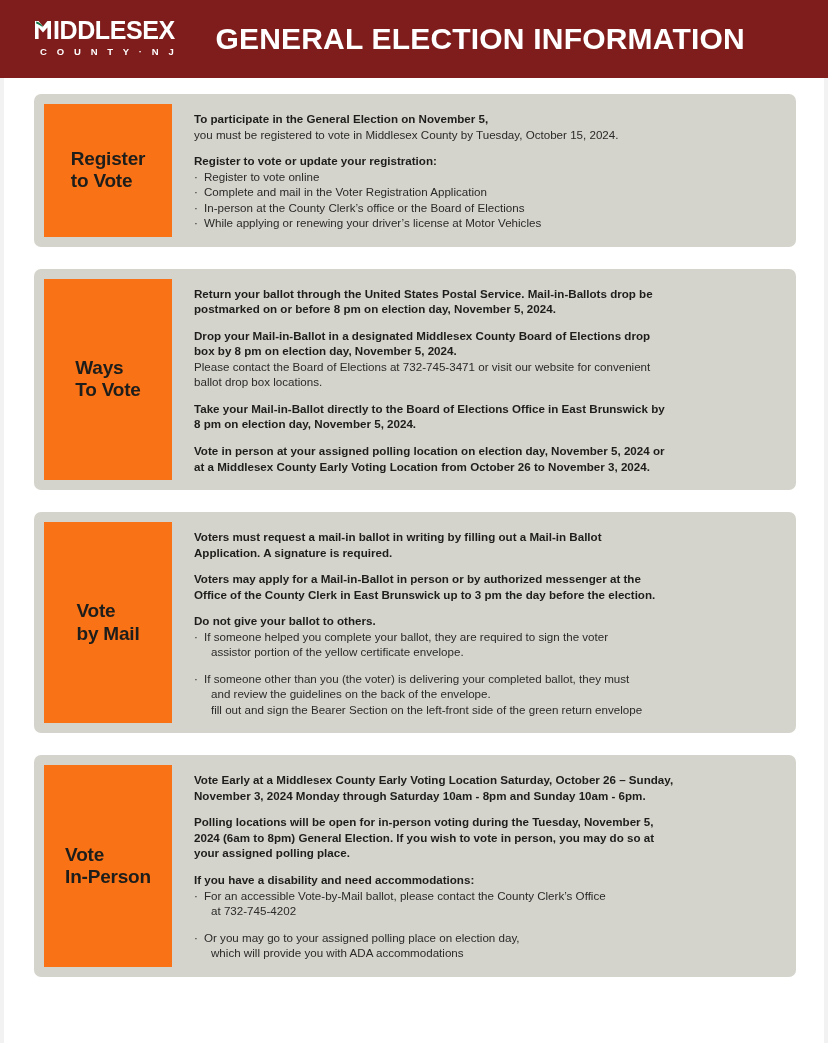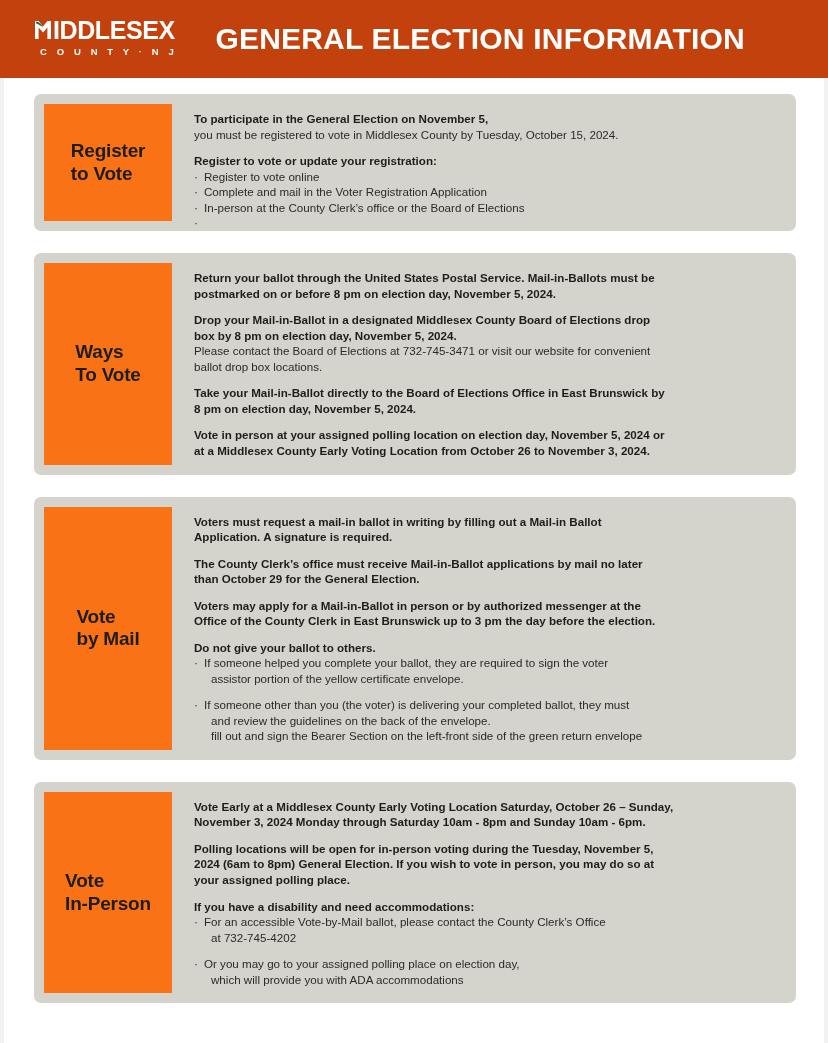--- a/index.html
+++ b/index.html
@@ -17,21 +17,21 @@
   .page {
     position: relative;
     width: 828px;
     height: 1043px;
     background: #ffffff;
     box-sizing: border-box;
   }
   
   .header {
     height: 78px;
-    background: #c2410c;
+    background: #7f1d1d;
     display: flex;
     align-items: center;
     padding-left: 34px;
     box-sizing: border-box;
   }
   .logo {
     display: flex;
     flex-direction: column;
     align-items: flex-start;
     margin-right: 38px;
@@ -181,35 +181,35 @@
             <div class="blk">
               <div class="ln b">To participate in the General Election on November 5,</div>
               <div class="ln">you must be registered to vote in Middlesex County by Tuesday, October 15, 2024.</div>
             </div>
             <div class="blk">
               <div class="ln b">Register to vote or update your registration:</div>
               <ul class="bullets">
                 <li><span class="bdot">·</span><span>Register to vote online</span></li>
                 <li><span class="bdot">·</span><span>Complete and mail in the Voter Registration Application</span></li>
                 <li><span class="bdot">·</span><span>In-person at the County Clerk’s office or the Board of Elections</span></li>
-                <li><span class="bdot">·</span></li>
+                <li><span class="bdot">·</span><span>While applying or renewing your driver’s license at Motor Vehicles</span></li>
               </ul>
             </div>
           </div>
         </div>
         <div class="card">
           <div class="card-label">
             <span>
               <div>Ways</div>
               <div>To Vote</div>
             </span>
           </div>
           <div class="card-body">
             <div class="blk">
-              <div class="ln b">Return your ballot through the United States Postal Service. Mail-in-Ballots must be</div>
+              <div class="ln b">Return your ballot through the United States Postal Service. Mail-in-Ballots drop be</div>
               <div class="ln b">postmarked on or before 8 pm on election day, November 5, 2024.</div>
             </div>
             <div class="blk">
               <div class="ln b">Drop your Mail-in-Ballot in a designated Middlesex County Board of Elections drop</div>
               <div class="ln b">box by 8 pm on election day, November 5, 2024.</div>
               <div class="ln">Please contact the Board of Elections at 732-745-3471 or visit our website for convenient</div>
               <div class="ln">ballot drop box locations.</div>
             </div>
             <div class="blk">
               <div class="ln b">Take your Mail-in-Ballot directly to the Board of Elections Office in East Brunswick by</div>
@@ -225,24 +225,20 @@
           <div class="card-label">
             <span>
               <div>Vote</div>
               <div>by Mail</div>
             </span>
           </div>
           <div class="card-body">
             <div class="blk">
               <div class="ln b">Voters must request a mail-in ballot in writing by filling out a Mail-in Ballot</div>
               <div class="ln b">Application. A signature is required.</div>
-            </div>
-            <div class="blk">
-              <div class="ln b">The County Clerk’s office must receive Mail-in-Ballot applications by mail no later</div>
-              <div class="ln b">than October 29 for the General Election.</div>
             </div>
             <div class="blk">
               <div class="ln b">Voters may apply for a Mail-in-Ballot in person or by authorized messenger at the</div>
               <div class="ln b">Office of the County Clerk in East Brunswick up to 3 pm the day before the election.</div>
             </div>
             <div class="blk">
               <div class="ln b">Do not give your ballot to others.</div>
               <ul class="bullets">
                 <li><span class="bdot">·</span><span>If someone helped you complete your ballot, they are required to sign the voter</span><span class="cont">assistor portion of the yellow certificate envelope.</span></li>
                 <li class="gap"><span class="bdot">·</span><span>If someone other than you (the voter) is delivering your completed ballot, they must</span><span class="cont">and review the guidelines on the back of the envelope.</span><span class="cont">fill out and sign the Bearer Section on the left-front side of the green return envelope</span></li>

